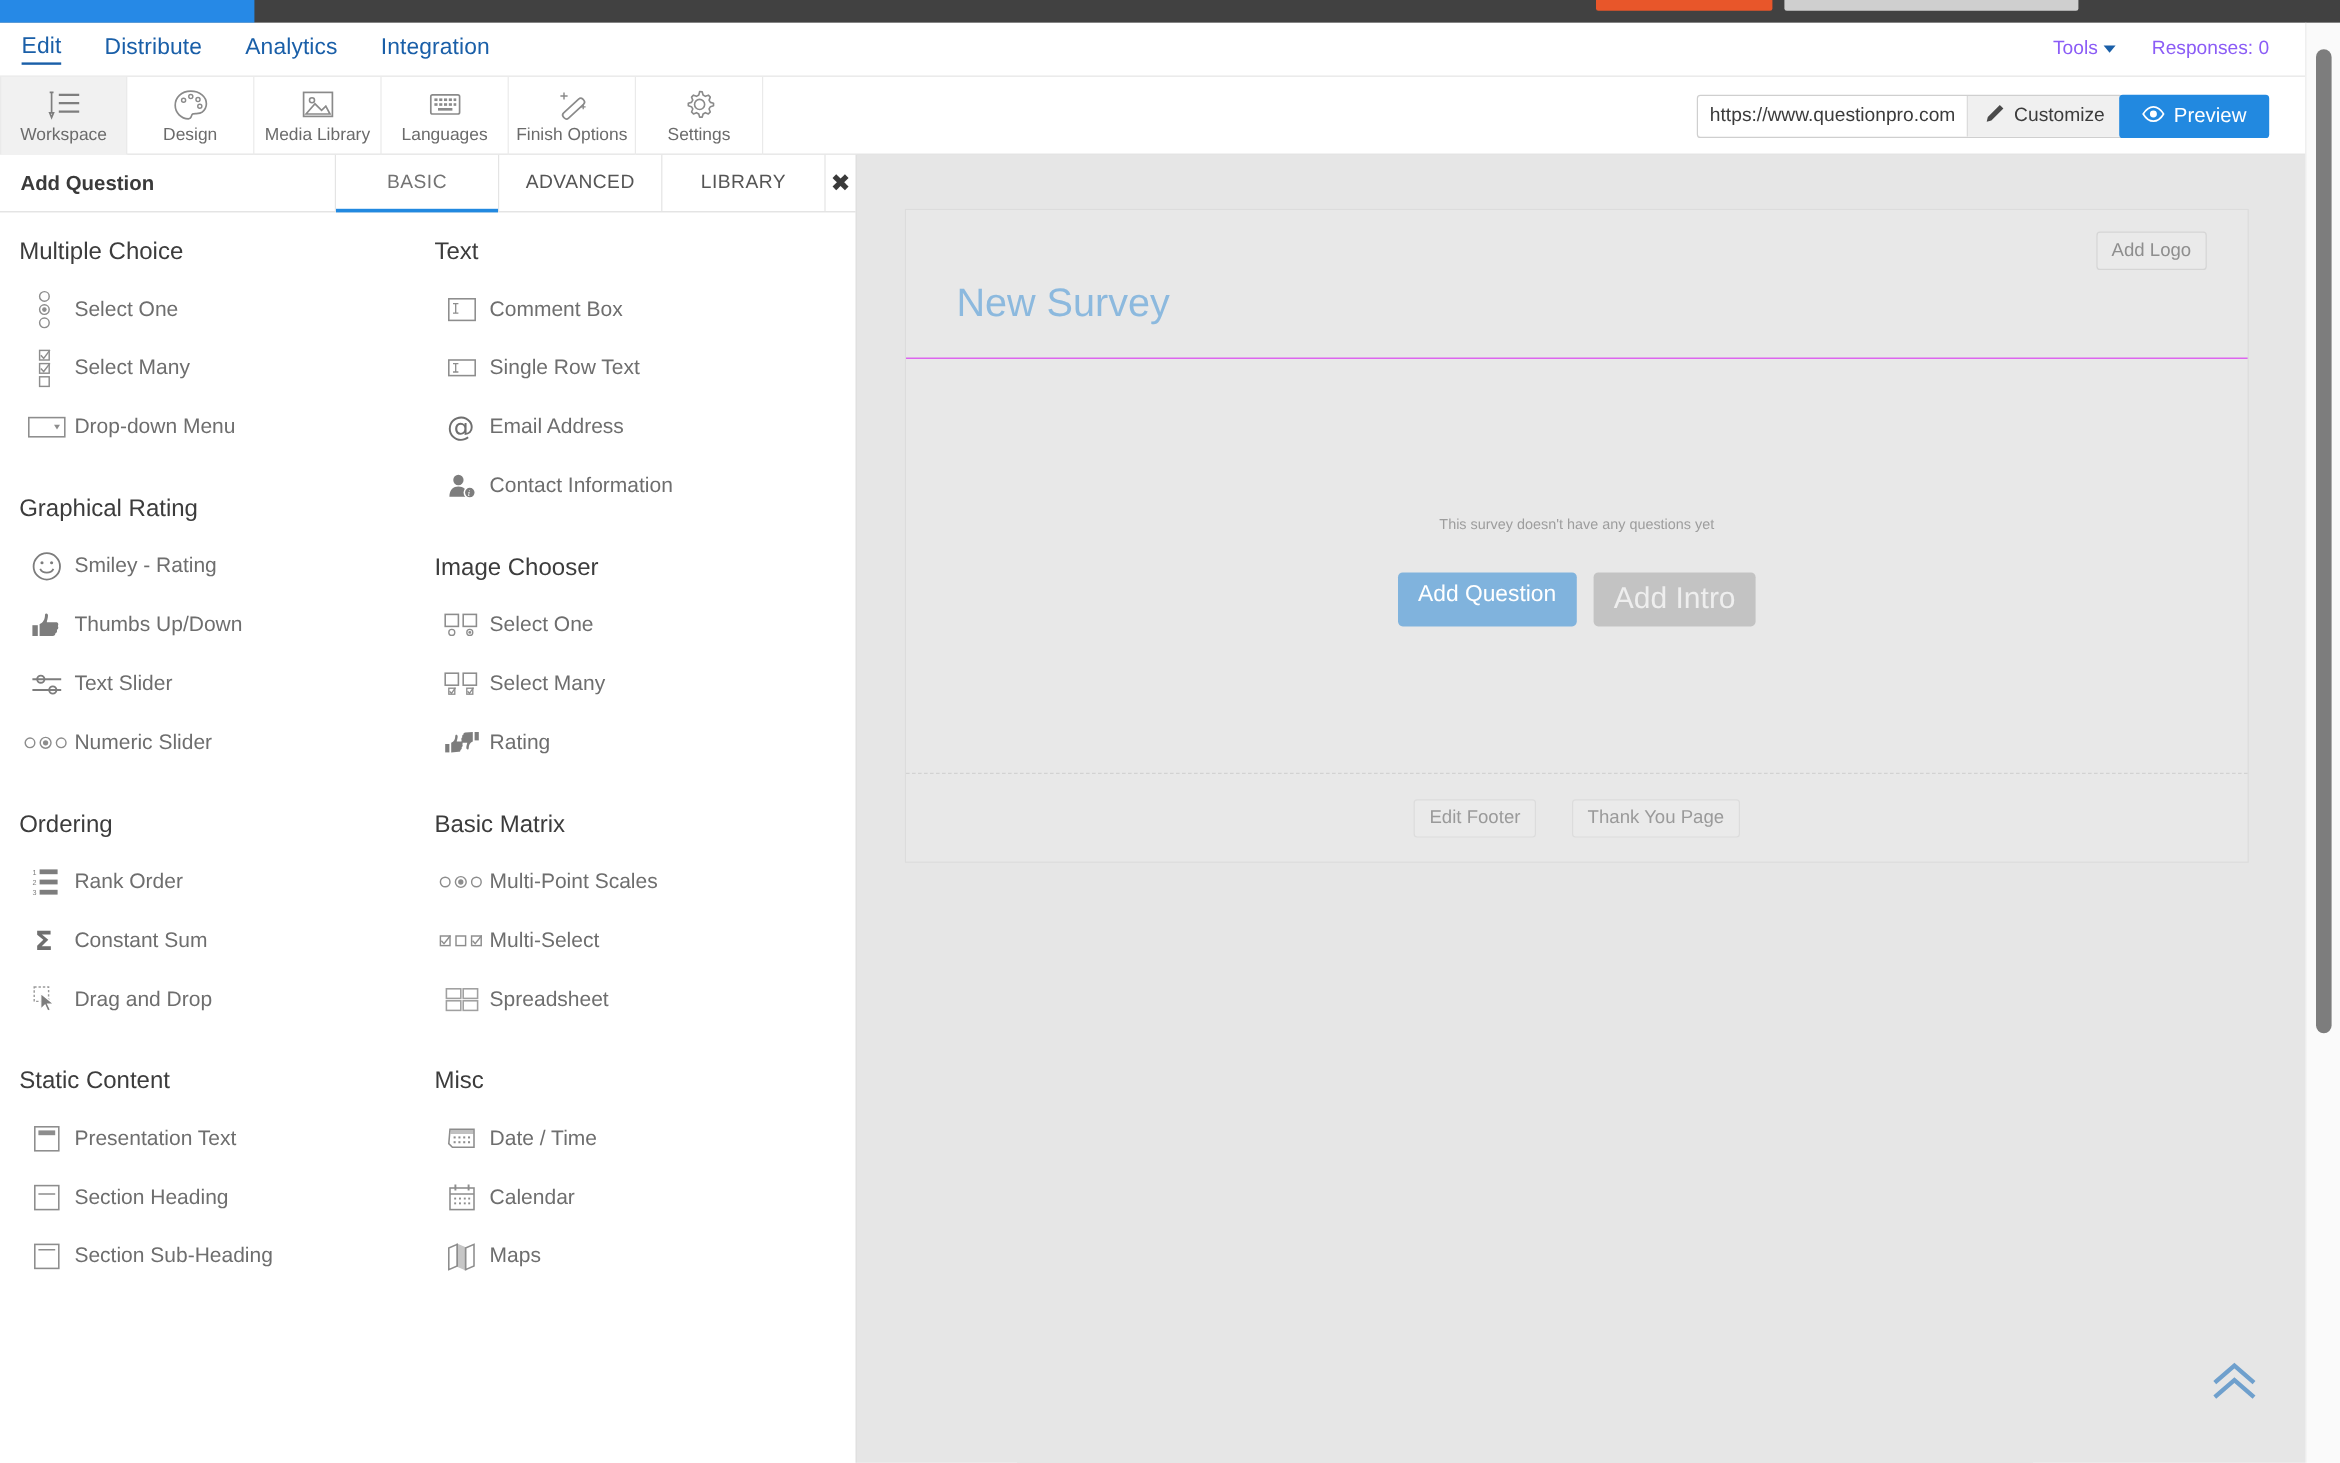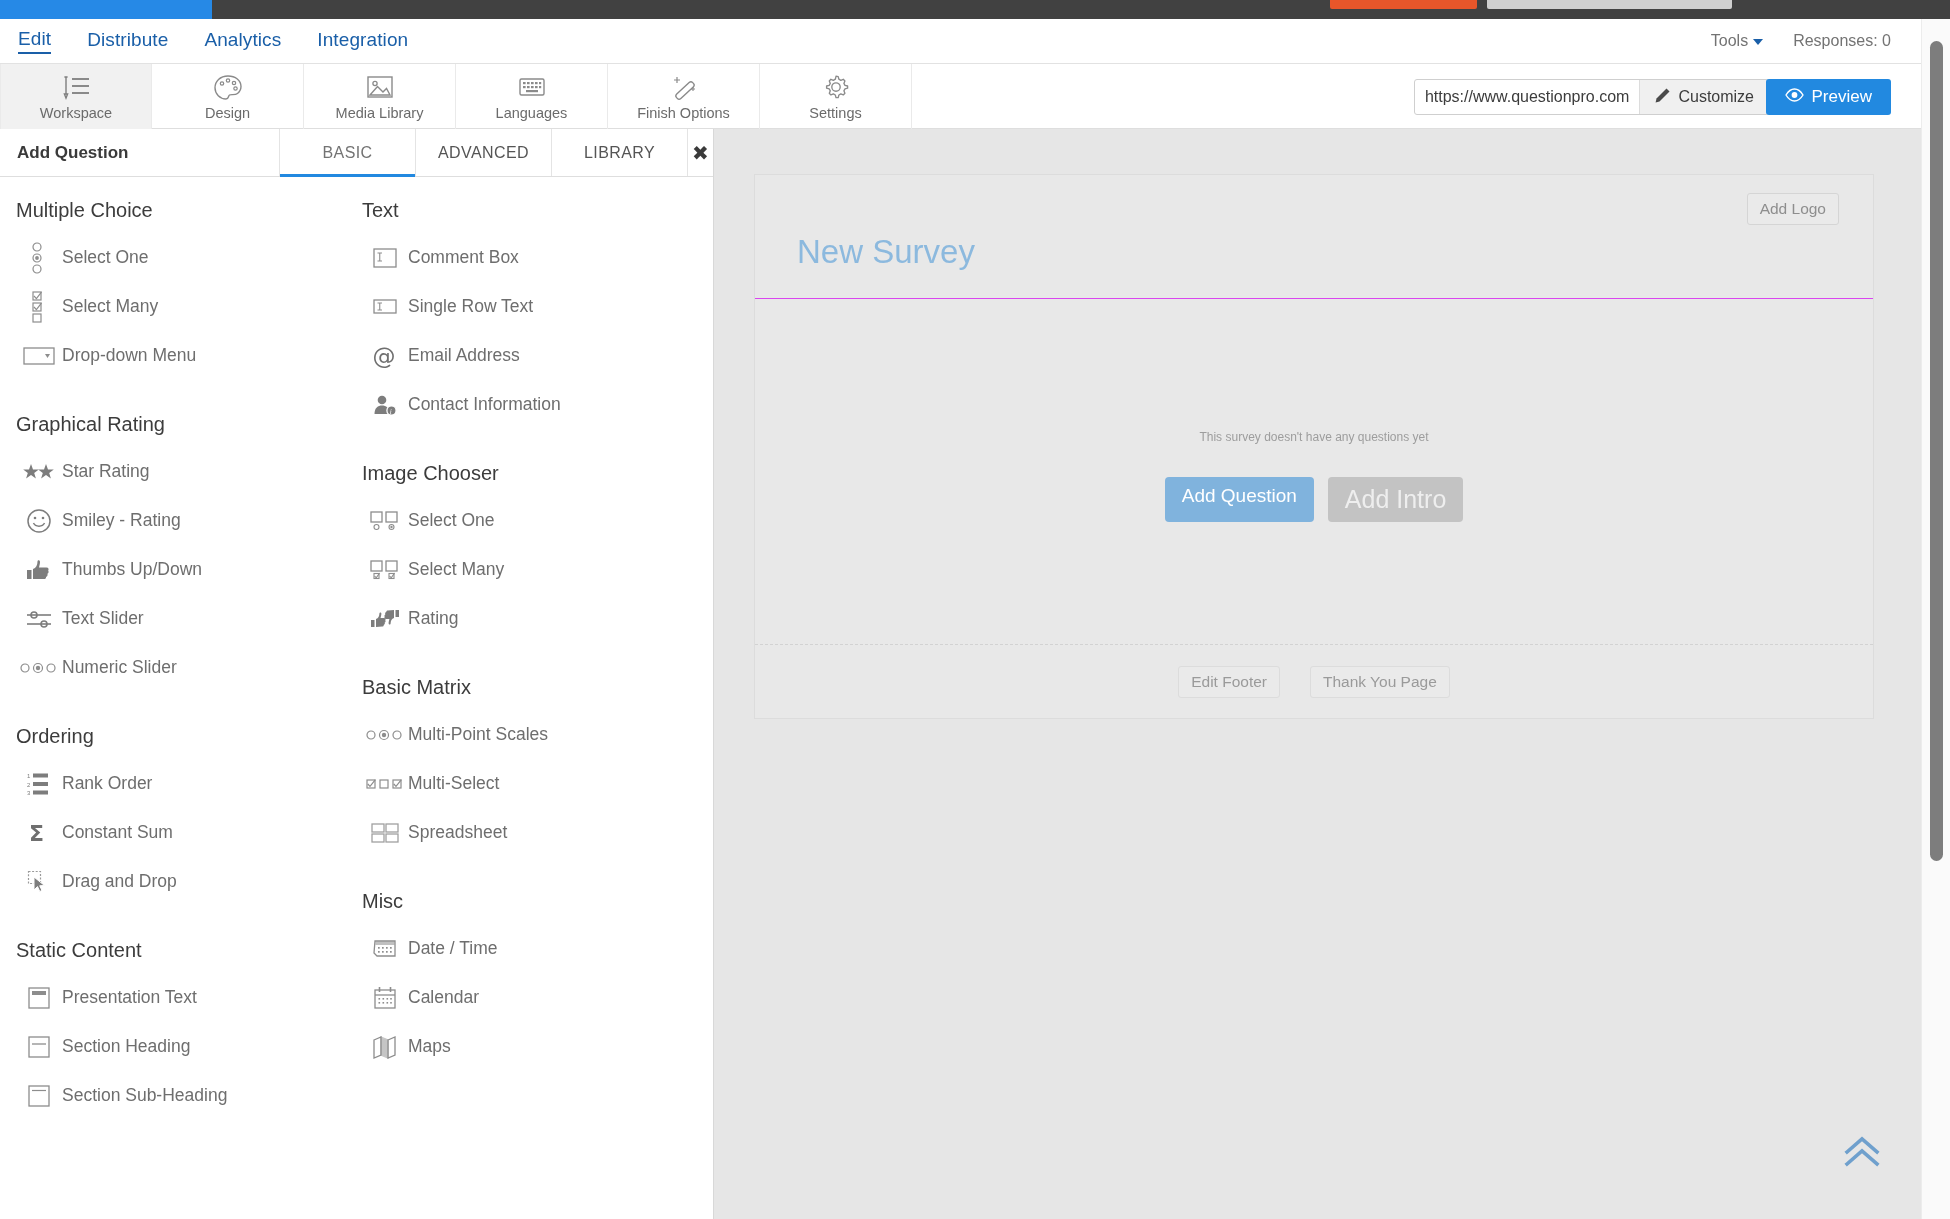--- a/index.html
+++ b/index.html
@@ -38,36 +38,36 @@
   .nav-tab {
     font-size: 19px; color: #1a5fa8; letter-spacing: .1px;
     padding-bottom: 2px; cursor: pointer; white-space: nowrap;
   }
   .nav-tab.active { border-bottom: 2px solid #1a5fa8; }
   .nav-right {
     margin-left: auto; display: flex; align-items: center;
     gap: 30px; padding-right: 30px;
   }
   .nav-right .tools-btn, .nav-right .responses {
-    font-size: 16px; color: #737373; cursor: pointer; white-space: nowrap;
+    font-size: 16px; color: #8b5cf6; cursor: pointer; white-space: nowrap;
   }
   .caret-d {
     display: inline-block; width: 0; height: 0; margin-left: 5px;
     border-left: 5px solid transparent; border-right: 5px solid transparent;
     border-top: 6px solid #1a5fa8; vertical-align: middle;
   }
 
   
   #toolbar {
     position: absolute; left: 0; top: 64px; width: 1921px; height: 65px;
     background: #fff; border-bottom: 1px solid #dedede;
   }
   .tool-items { display: flex; height: 65px; }
   .tool-item {
-    width: 152px; height: 65px; display: flex; flex-direction: column;
+    width: 106px; height: 65px; display: flex; flex-direction: column;
     align-items: center; justify-content: center; gap: 3px;
     border-right: 1px solid #eaeaea; cursor: pointer;
   }
   .tool-item:first-child { border-left: 1px solid #eaeaea; }
   .tool-item.active { background: #f1f1f1; }
   .tool-item .ti-label { font-size: 14.5px; color: #6b6b6b; }
   .tool-icon { height: 30px; display: flex; align-items: center; }
 
   .url-wrap {
     position: absolute; right: 152px; top: 15px;
@@ -382,29 +382,20 @@
               <path d="M22 8 L27 8 L24.5 12 Z" fill="#8d8d8d"></path>
             </svg>
           </span>
           <span class="qlabel">Drop-down Menu</span>
         </div>
       </div>
 
       <div class="grp">
         <div class="grp-title">Graphical Rating</div>
 
-        <div class="qitem">
-          <span class="qicon">
-            <svg width="34" height="18" viewBox="0 0 34 18">
-              <path d="M9 1 L11 6.4 L16.8 6.4 L12.2 9.9 L13.9 15.4 L9 12 L4.1 15.4 L5.8 9.9 L1.2 6.4 L7 6.4 Z" fill="#7d7d7d"></path>
-              <path d="M24 1 L26 6.4 L31.8 6.4 L27.2 9.9 L28.9 15.4 L24 12 L19.1 15.4 L20.8 9.9 L16.2 6.4 L22 6.4 Z" fill="#7d7d7d"></path>
-            </svg>
-          </span>
-          <span class="qlabel">Star Rating</span>
-        </div>
 
         <div class="qitem">
           <span class="qicon">
             <svg width="26" height="26" viewBox="0 0 26 26">
               <circle cx="13" cy="13" r="11" fill="none" stroke="#7d7d7d" stroke-width="1.5"></circle>
               <circle cx="9" cy="10" r="1.3" fill="#7d7d7d"></circle>
               <circle cx="17" cy="10" r="1.3" fill="#7d7d7d"></circle>
               <path d="M7.5 15 C9.5 19.2 16.5 19.2 18.5 15" fill="none" stroke="#7d7d7d" stroke-width="1.5"></path>
             </svg>
           </span>

